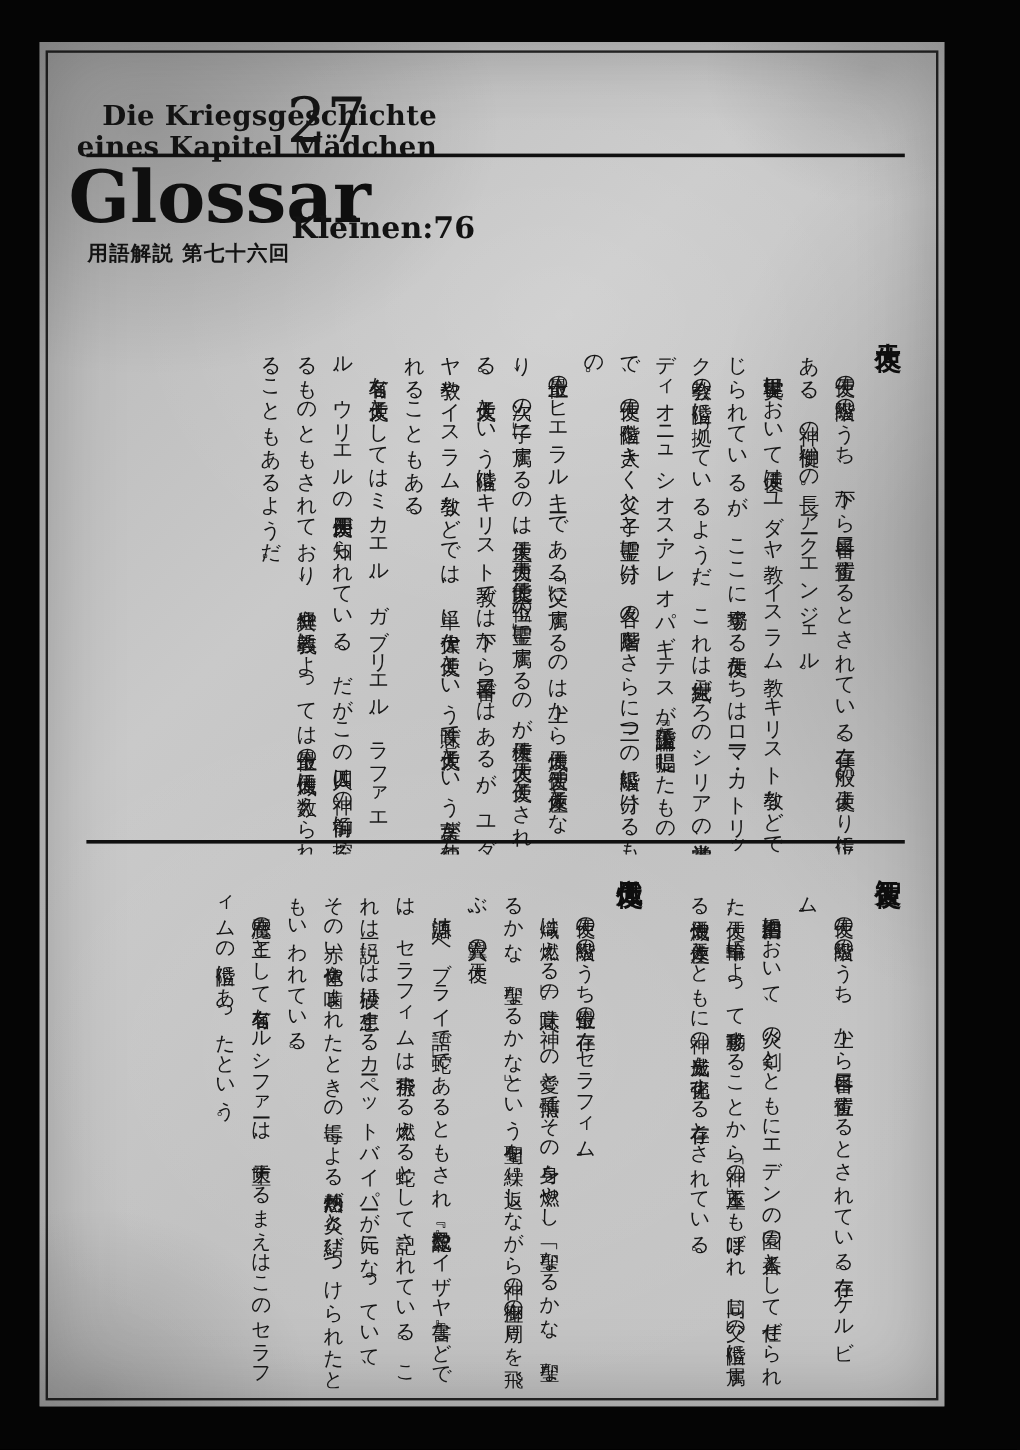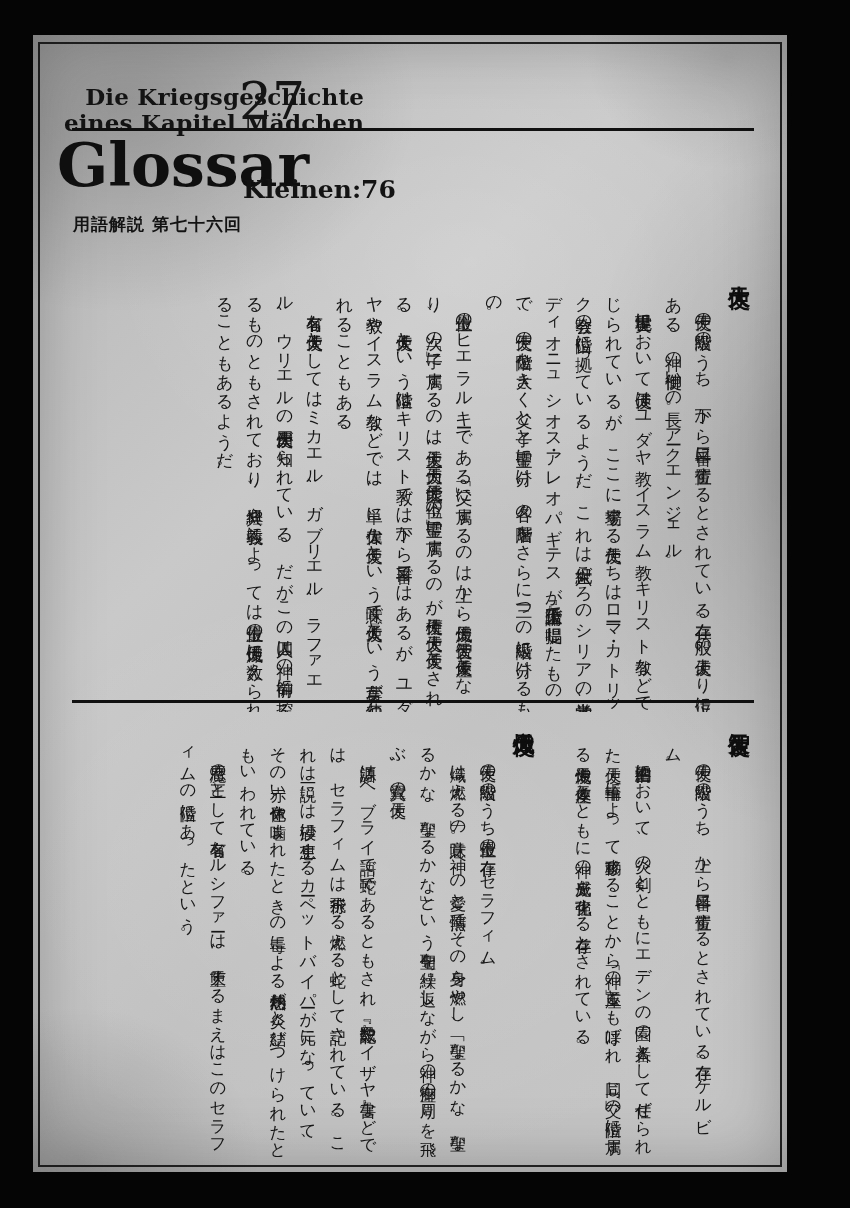--- a/index.html
+++ b/index.html
@@ -60,21 +60,20 @@
   .kapitel {
     left: 210px; top: 140px;
     font-size: 25px; font-weight: bold;
     color: #131313;
   }
   .subtitle {
     left: 40px; top: 165px;
     font-family: "DejaVu Sans", sans-serif;
     font-size: 17px; font-weight: bold; letter-spacing: 1px;
     color: #131313;
-    margin-top: 13px;
   }
   .glossary-section {
     position: absolute;
     writing-mode: vertical-rl;
     text-orientation: mixed;
     overflow: hidden;
     color: #161616;
   }
   .section-top {
     top: 233px; right: 30px; left: 24px;

